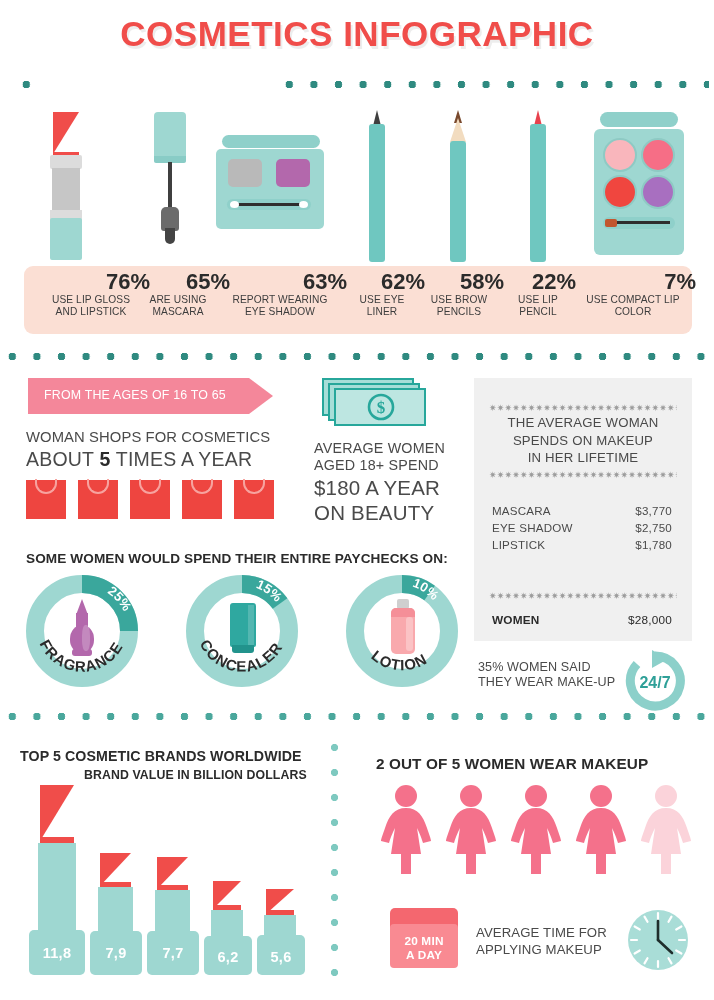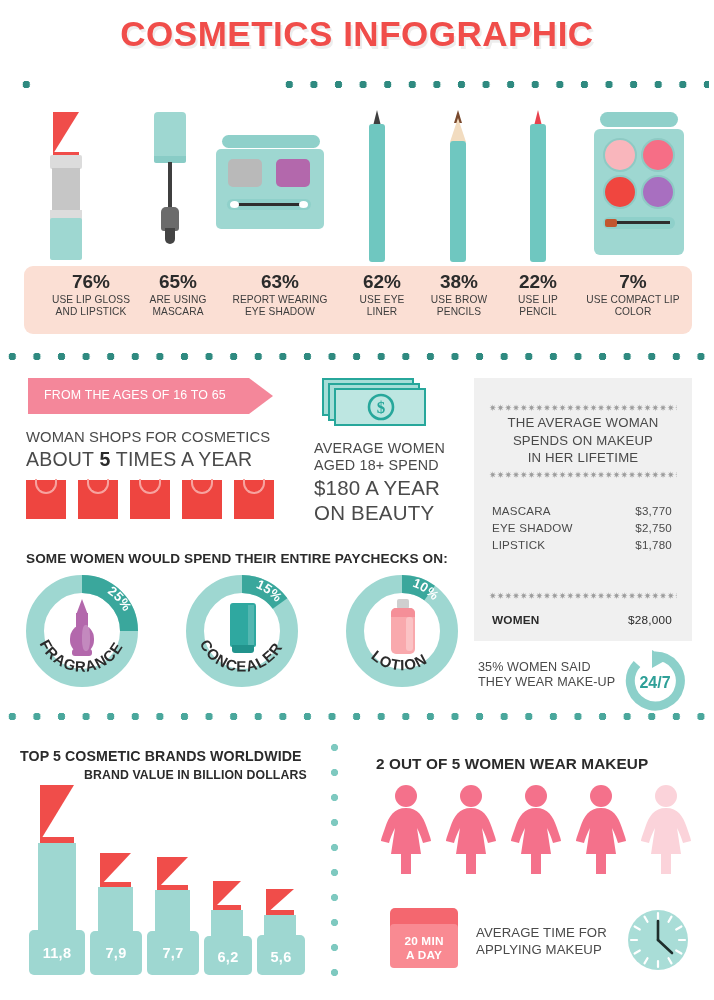--- a/index.html
+++ b/index.html
@@ -53,21 +53,21 @@
   }
   #sec1-dots-left{left:14px;top:80px;width:30px;}
   #sec1-dots-right{left:277px;top:80px;width:432px;}
 
   #stat-band{
     left:24px;top:266px;width:668px;height:68px;
     background:#fbdfd4;border-radius:9px;
   }
   .stat{position:absolute;text-align:center;top:272px;}
   .stat .pct{
-    font-size:19px;font-weight:bold;color:#2b2b2b;line-height:20px;
+    font-size:22px;font-weight:bold;color:#2b2b2b;line-height:20px;text-align:right;
   }
   .stat .cap{
     font-size:10.2px;color:#3d3d3d;line-height:12.4px;letter-spacing:0.1px;
     margin-top:2px;
   }
 
   
   #rule2{left:0;top:352px;width:714px;}
 
   
@@ -267,21 +267,21 @@
   </div>
   <div class="stat" style="left:213px;width:134px;">
     <div class="pct">63%</div>
     <div class="cap">REPORT WEARING<br>EYE SHADOW</div>
   </div>
   <div class="stat" style="left:339px;width:86px;">
     <div class="pct">62%</div>
     <div class="cap">USE EYE<br>LINER</div>
   </div>
   <div class="stat" style="left:414px;width:90px;">
-    <div class="pct">38%</div>
+    <div class="pct">58%</div>
     <div class="cap">USE BROW<br>PENCILS</div>
   </div>
   <div class="stat" style="left:500px;width:76px;">
     <div class="pct">22%</div>
     <div class="cap">USE LIP<br>PENCIL</div>
   </div>
   <div class="stat" style="left:570px;width:126px;">
     <div class="pct">7%</div>
     <div class="cap">USE COMPACT LIP<br>COLOR</div>
   </div>

